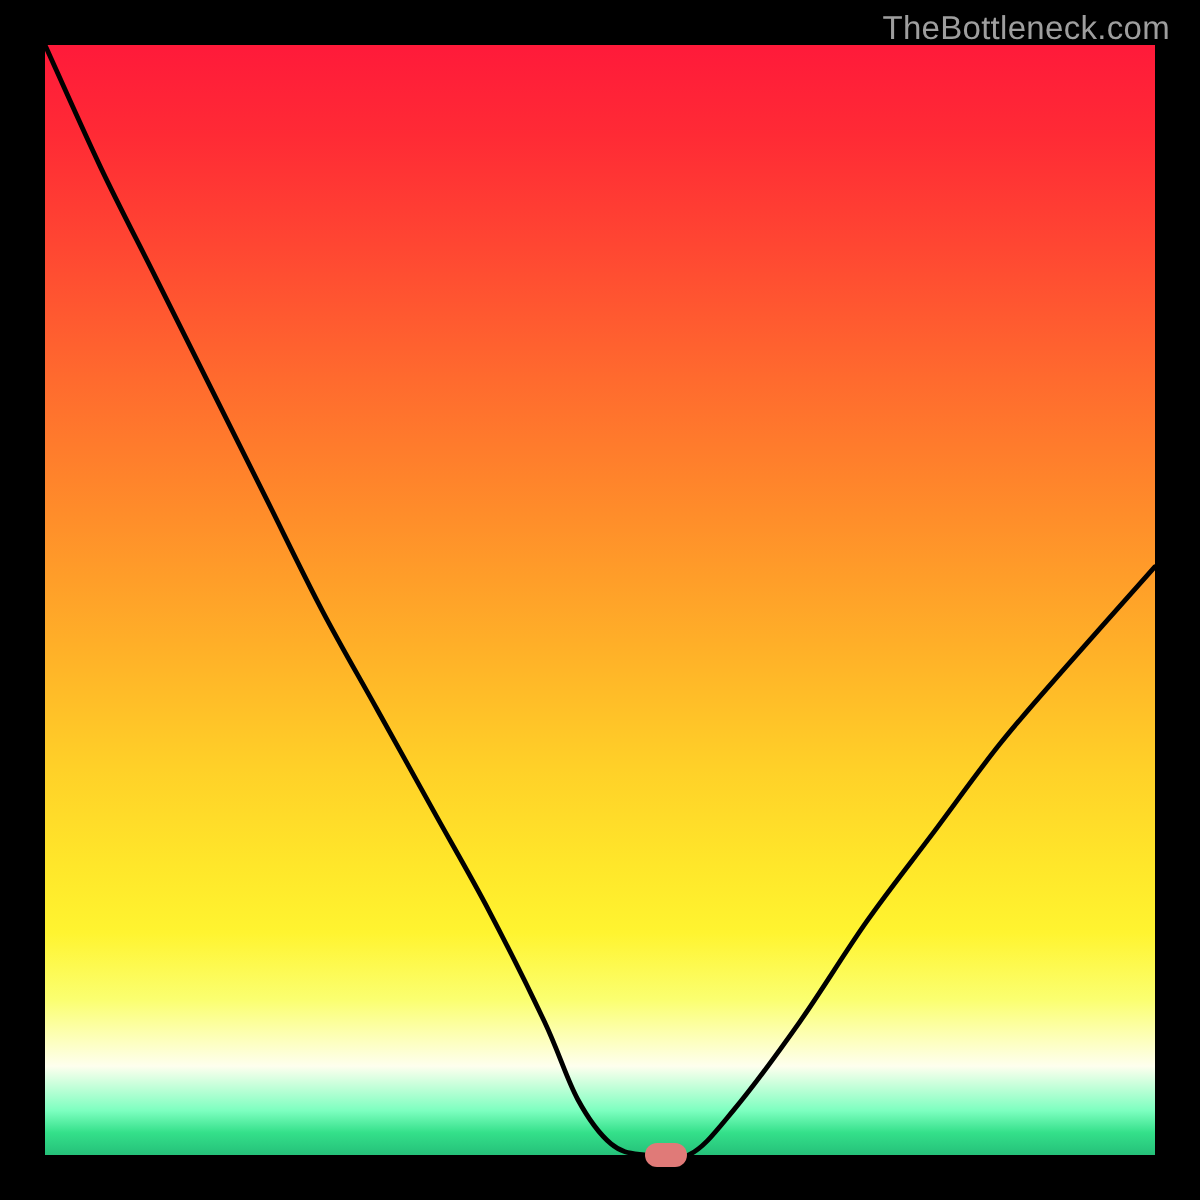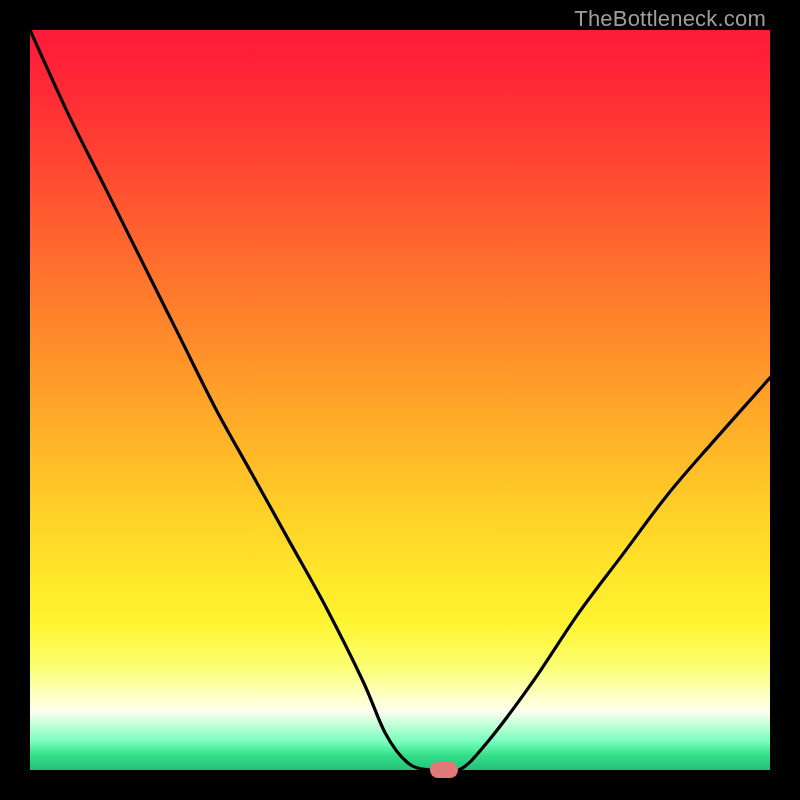--- a/index.html
+++ b/index.html
@@ -3,21 +3,21 @@
 <meta charset="utf-8">
 <style>
   html,body{margin:0;padding:0;width:800px;height:800px;overflow:hidden;background:#000;font-family:Arial,Helvetica,sans-serif}
   .frame{position:absolute;left:0;top:0;width:800px;height:800px;background:#000}
   .plot{position:absolute;left:30px;top:30px;width:740px;height:740px;
         background:linear-gradient(to bottom,
           #ff1a3a 0%, #ff2a35 8%, #ff4632 18%, #ff6a2e 30%,
           #ff8c2a 42%, #ffaf28 54%, #ffd028 65%, #ffe72a 74%,
           #fff430 80%, #fbff70 86%, #feffee 92%, #7dffc0 96%,
           #34e08a 98%, #25c079 100%)}
-  .attrib{position:absolute;top:6px;right:34px;color:#9e9e9e;font-size:22px;letter-spacing:.2px;font-weight:400}
+  .attrib{position:absolute;top:6px;right:20px;color:#9e9e9e;font-size:22px;letter-spacing:.2px;font-weight:400}
   svg.curve{position:absolute;left:30px;top:30px;width:740px;height:740px;overflow:visible}
   .marker{position:absolute;width:28px;height:16px;border-radius:8px;background:#e07a78;transform:translate(-50%,-50%)}
 </style>
 </head>
 <body>
 
 <div class="frame">
   <div class="plot"></div>
 
   <svg class="curve" viewBox="0 0 740 740" preserveAspectRatio="none">

